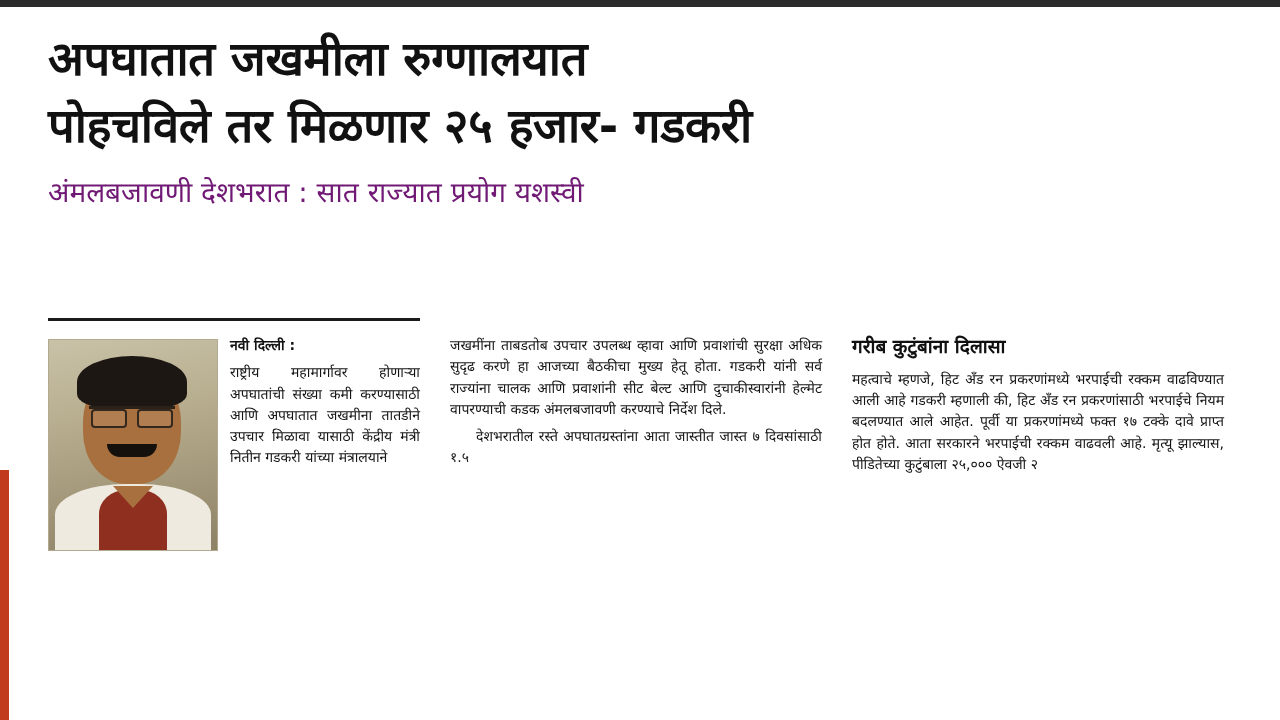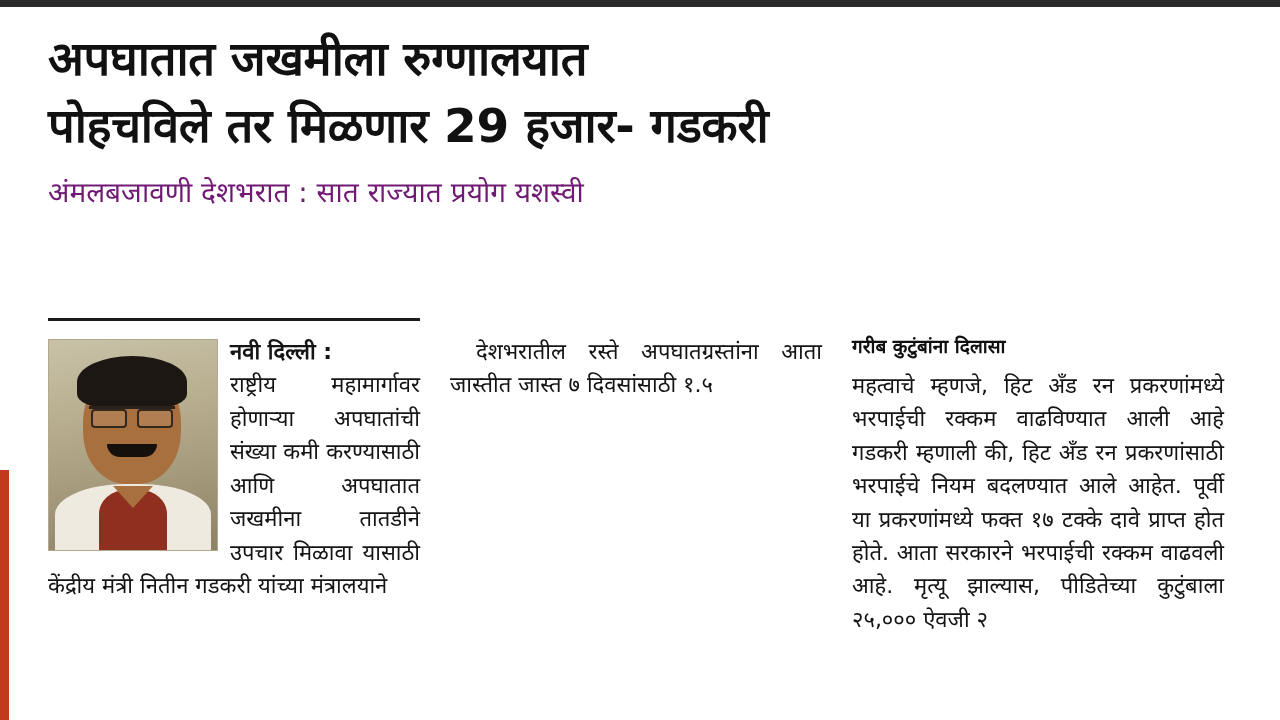--- a/index.html
+++ b/index.html
@@ -80,28 +80,28 @@
     position: relative;
   }
   .col-rule {
     width: 100%;
     height: 3px;
     background: #1b1b1b;
     margin-bottom: 14px;
   }
   .body-text {
     font-family: "DejaVu Sans", sans-serif;
-    font-size: 22px;
+    font-size: 14px;
     line-height: 1.52;
     color: #141414;
     text-align: justify;
     margin: 0;
     text-justify: inter-word;
   }
-  .body-text + .body-text { }
+  .body-text + .body-text { margin-top: 6px; }
   .indent { text-indent: 26px; }
   .dateline {
     font-weight: bold;
   }
   
   .photo {
     float: left;
     width: 168px;
     height: 210px;
     margin: 4px 12px 6px 0;
@@ -199,21 +199,21 @@
 <body>
 
 <div class="page">
 
   <div class="top-rule"></div>
   <div class="left-edge"></div>
 
   <div class="headline-block">
     <h1 class="headline">
       <span>अपघातात जखमीला रुग्णालयात</span>
-      <span class="l2">पोहचविले तर मिळणार 29 हजार- गडकरी</span>
+      <span class="l2">पोहचविले तर मिळणार २५ हजार- गडकरी</span>
     </h1>
     <div class="subhead">अंमलबजावणी देशभरात : सात राज्यात प्रयोग यशस्वी</div>
   </div>
 
   <div class="columns">
 
     <div class="col">
       <div class="col-rule"></div>
       <div class="photo">
         <div class="body"></div>
@@ -225,20 +225,21 @@
         <div class="mustache"></div>
       </div>
       <p class="body-text">
         <span class="dateline">नवी दिल्ली :</span>
       </p>
       <p class="body-text">राष्ट्रीय महामार्गावर होणाऱ्या अपघातांची संख्या कमी करण्यासाठी आणि अपघातात जखमीना तातडीने उपचार मिळावा यासाठी केंद्रीय मंत्री नितीन गडकरी यांच्या मंत्रालयाने</p>
     </div>
 
     <div class="col">
       <div class="col-rule" style="visibility:hidden;"></div>
+      <p class="body-text">जखमींना ताबडतोब उपचार उपलब्ध व्हावा आणि प्रवाशांची सुरक्षा अधिक सुदृढ करणे हा आजच्या बैठकीचा मुख्य हेतू होता. गडकरी यांनी सर्व राज्यांना चालक आणि प्रवाशांनी सीट बेल्ट आणि दुचाकीस्वारांनी हेल्मेट वापरण्याची कडक अंमलबजावणी करण्याचे निर्देश दिले.</p>
       <p class="body-text indent">देशभरातील रस्ते अपघातग्रस्तांना आता जास्तीत जास्त ७ दिवसांसाठी १.५</p>
     </div>
 
     <div class="col">
       <div class="col-rule" style="visibility:hidden;"></div>
       <h2 class="sub-headline">गरीब कुटुंबांना दिलासा</h2>
       <p class="body-text">महत्वाचे म्हणजे, हिट अँड रन प्रकरणांमध्ये भरपाईची रक्कम वाढविण्यात आली आहे गडकरी म्हणाली की, हिट अँड रन प्रकरणांसाठी भरपाईचे नियम बदलण्यात आले आहेत. पूर्वी या प्रकरणांमध्ये फक्त १७ टक्के दावे प्राप्त होत होते. आता सरकारने भरपाईची रक्कम वाढवली आहे. मृत्यू झाल्यास, पीडितेच्या कुटुंबाला २५,००० ऐवजी २</p>
     </div>
 
   </div>

